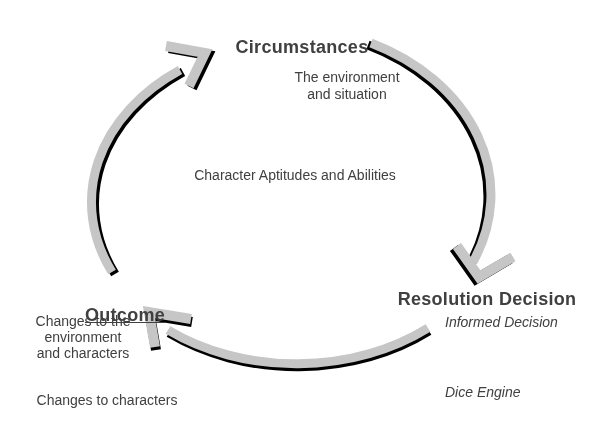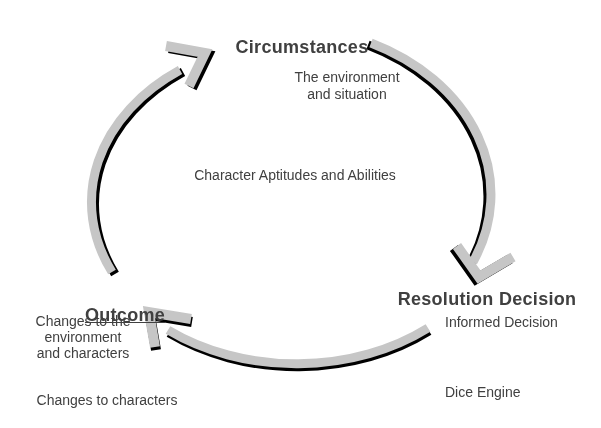--- a/index.html
+++ b/index.html
@@ -54,20 +54,21 @@
     font-size: 18px;
     font-weight: bold;
     letter-spacing: 0.3px;
     white-space: nowrap;
     line-height: 20px;
   }
   .label.left-anchored {
     transform: translate(0, -50%);
     text-align: right;
     white-space: nowrap;
+    font-style: italic;
   }
   .env-block { line-height: 17px; }
 </style>
 </head>
 <body>
 
 <div id="stage">
 
   <svg id="arrow-layer" viewBox="0 0 601 428" xmlns="http://www.w3.org/2000/svg">
 

